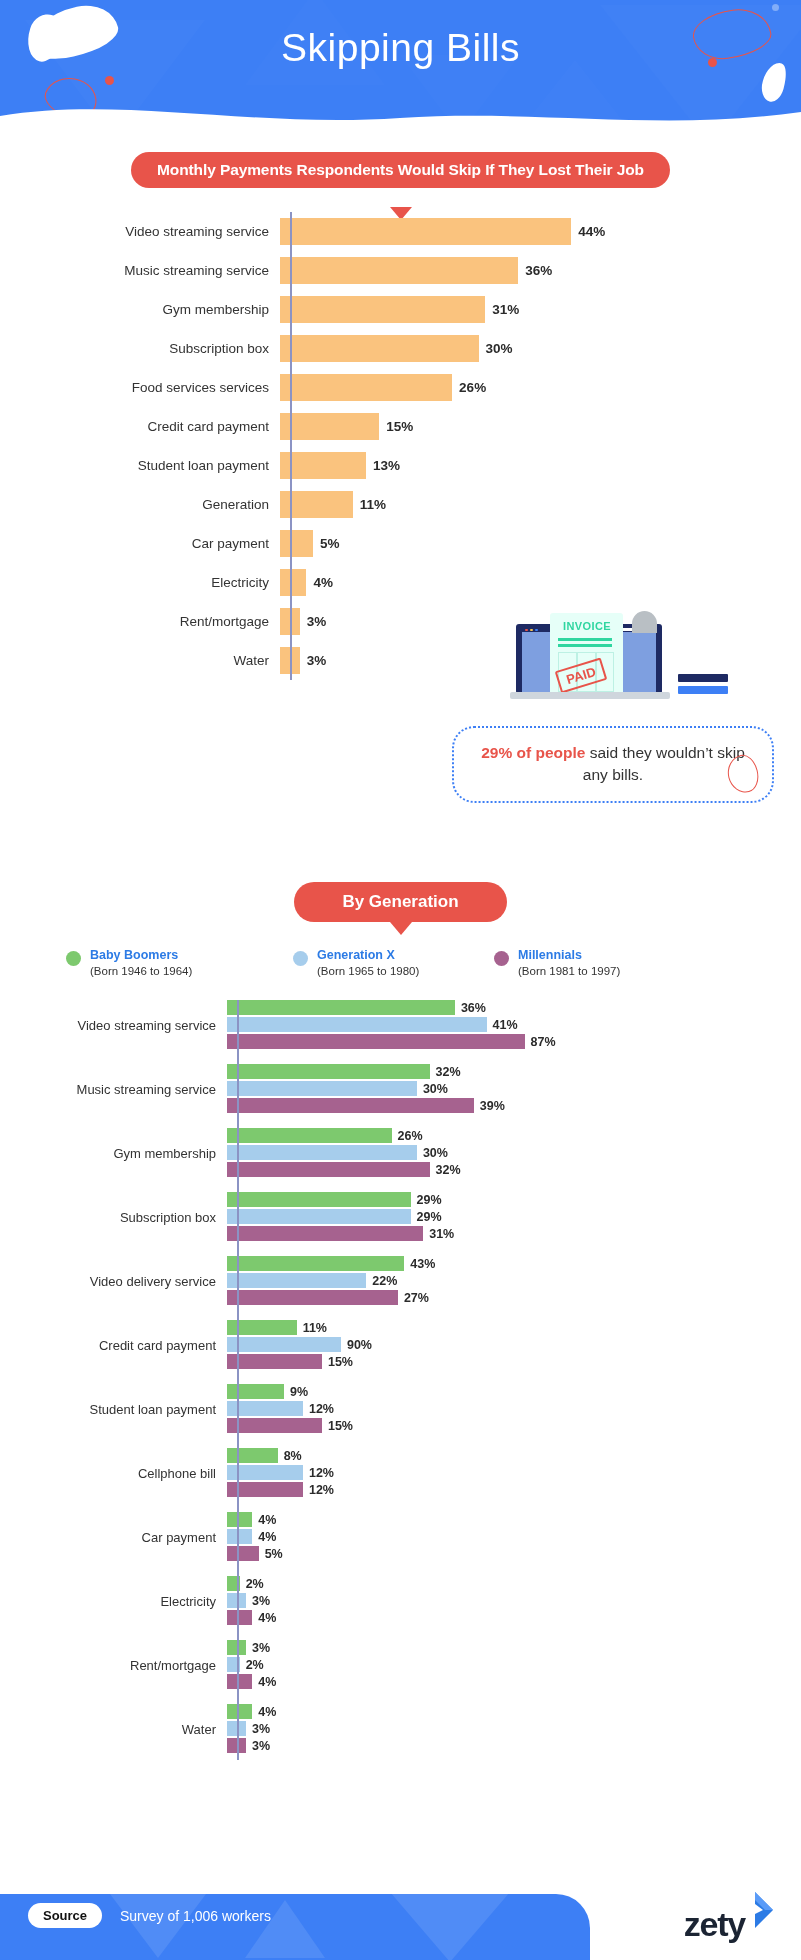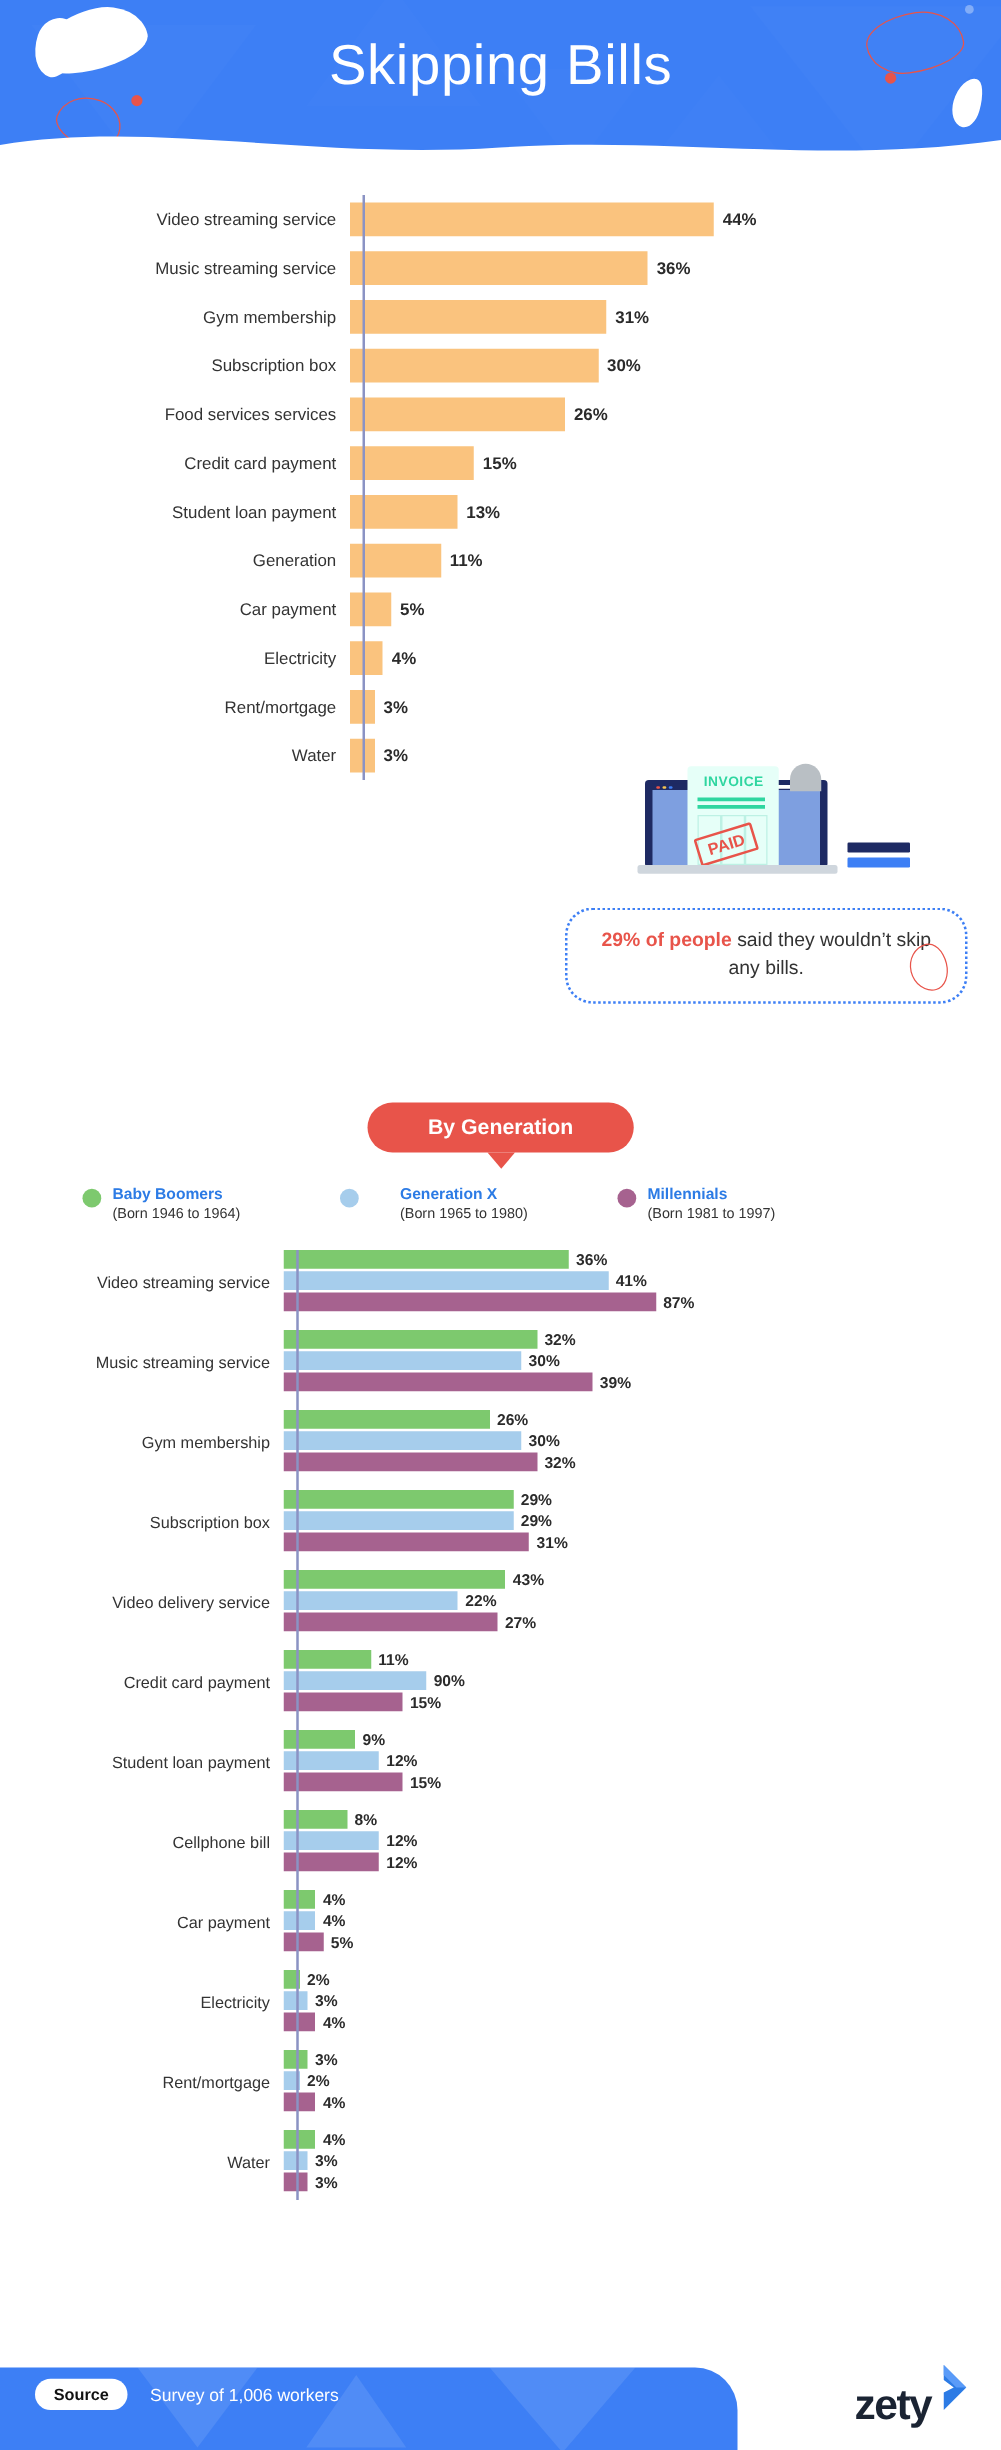--- a/index.html
+++ b/index.html
@@ -62,21 +62,21 @@
   .dot1 { left: 105px; top: 76px; }
   .dot2 { right: 84px; top: 58px; }
   .dot3 { right: 22px; top: 4px; width: 7px; height: 7px; background: rgba(255,255,255,.35); }
 
   .header-title {
     position: absolute;
     width: 100%;
     top: 26px;
     text-align: center;
     color: #ffffff;
-    font-size: 45px;
+    font-size: 39px;
     font-weight: 400;
     letter-spacing: .5px;
     font-family: "Liberation Sans", sans-serif;
   }
   .wave {
     position: absolute;
     left: 0; bottom: -2px;
     width: 801px; height: 32px;
   }
 
@@ -330,20 +330,21 @@
   <div class="dot-red dot3"></div>
 
   <div class="header-title">Skipping Bills</div>
 
   <svg class="wave" viewBox="0 0 801 32" preserveAspectRatio="none">
     <path d="M0,14 C120,-6 250,26 400,16 C540,7 660,30 801,10 L801,32 L0,32 Z" fill="#ffffff"></path>
   </svg>
 </div>
 
 <div class="pill-wrap" style="margin-top:20px;">
+  <span class="pill" id="banner1">Monthly Payments Respondents Would Skip If They Lost Their Job</span>
   <div class="pill-arrow" style="top:55px;"></div>
 </div>
 
 <div class="chart1" id="chart1" style="margin-top:24px;">
   <div class="c1-axis" id="c1axis" style="height: 468px;"></div>
   <div id="c1rows">
       <div class="c1-row">
         <div class="c1-label">Video streaming service</div>
         <div class="c1-barwrap">
           <div class="c1-bar" style="width: 291.28px; background: rgb(250, 195, 126);"></div>
@@ -470,21 +471,21 @@
 </div>
 
 <div class="legend" id="legend" style="left:66px; top:948px; width:680px;">
     <div class="legend-item" style="position: absolute; left: 0px;">
       <span class="legend-dot" style="background: rgb(125, 201, 110);"></span>
       <span>
         <span class="legend-name">Baby Boomers</span>
         <span class="legend-sub">(Born 1946 to 1964)</span>
       </span>
     </div>
-    <div class="legend-item" style="position: absolute; left: 206px; gap: 24px;">
+    <div class="legend-item" style="position: absolute; left: 227px;">
       <span class="legend-dot" style="background: rgb(166, 205, 236);"></span>
       <span>
         <span class="legend-name">Generation X</span>
         <span class="legend-sub">(Born 1965 to 1980)</span>
       </span>
     </div>
     <div class="legend-item" style="position: absolute; left: 428px;">
       <span class="legend-dot" style="background: rgb(166, 98, 143);"></span>
       <span>
         <span class="legend-name">Millennials</span>

